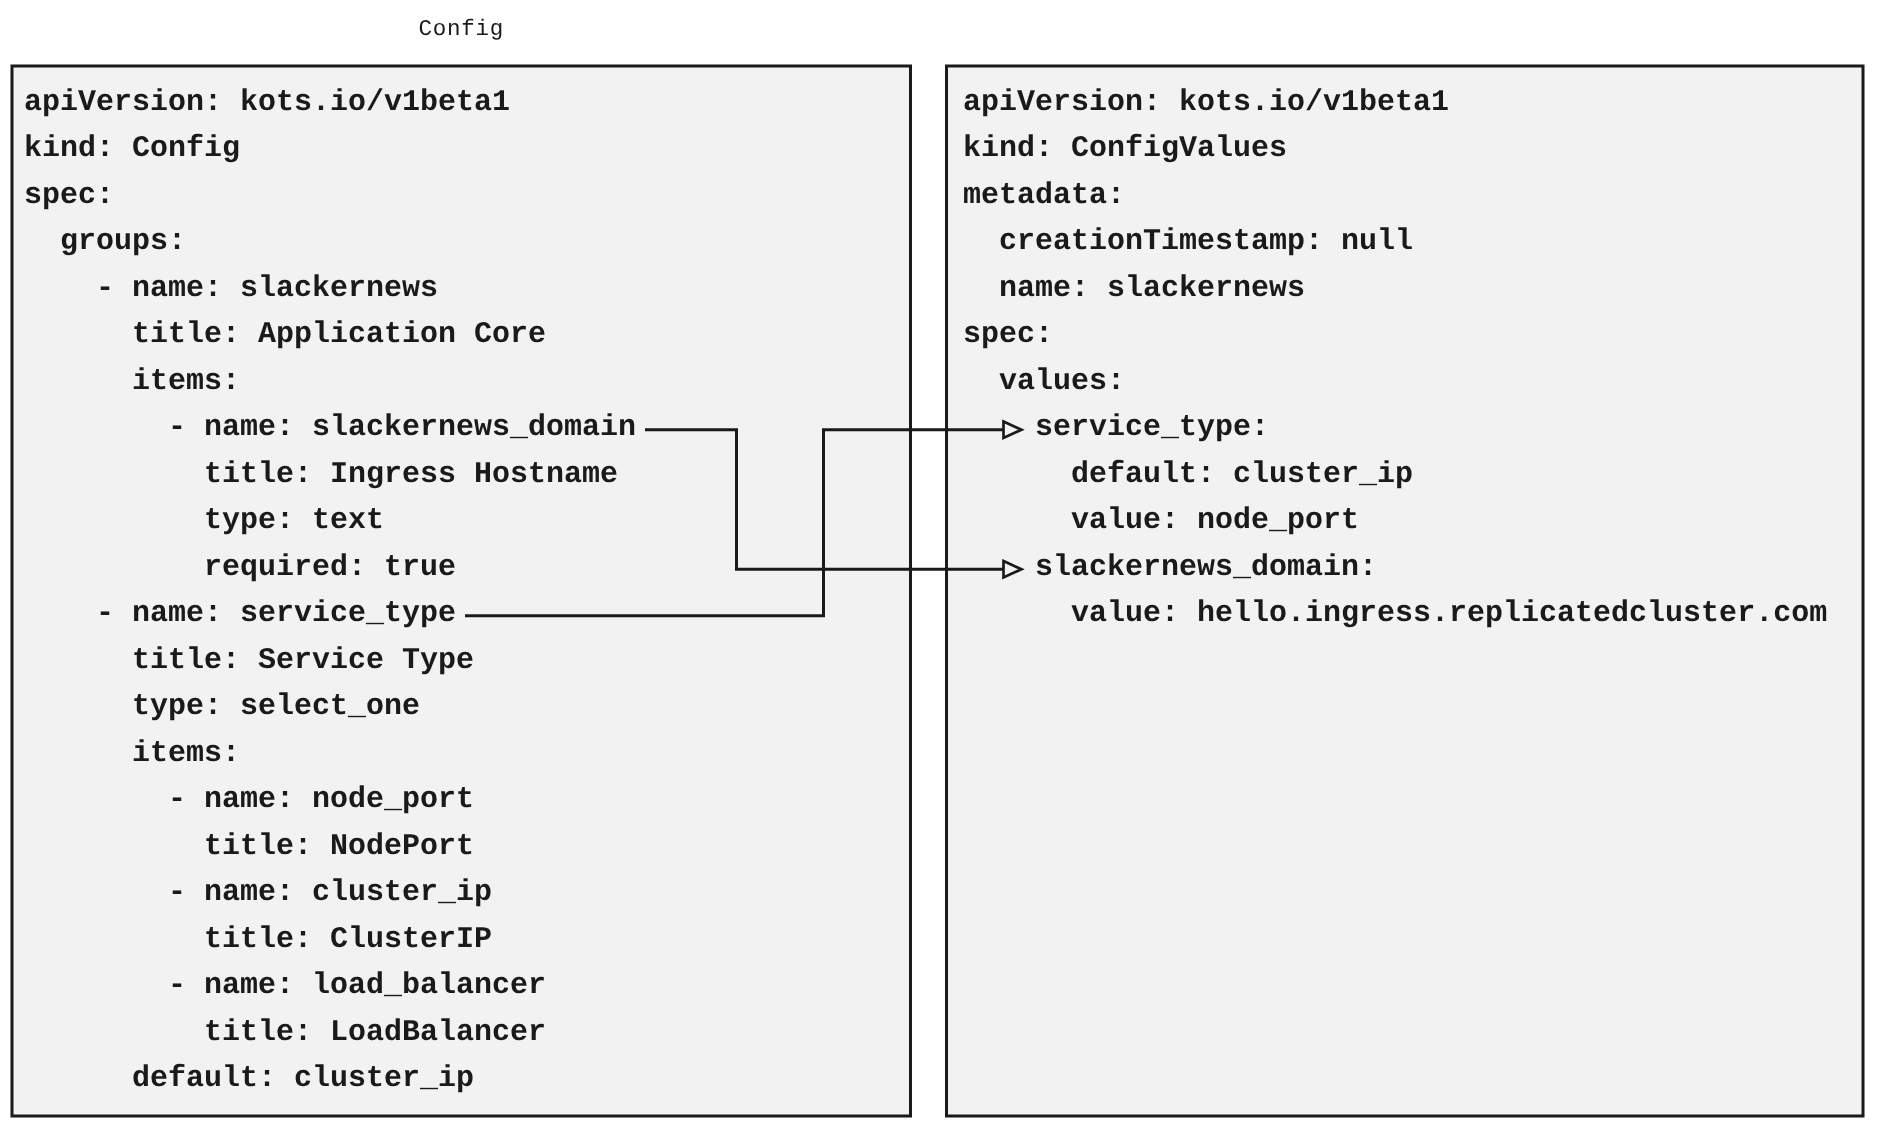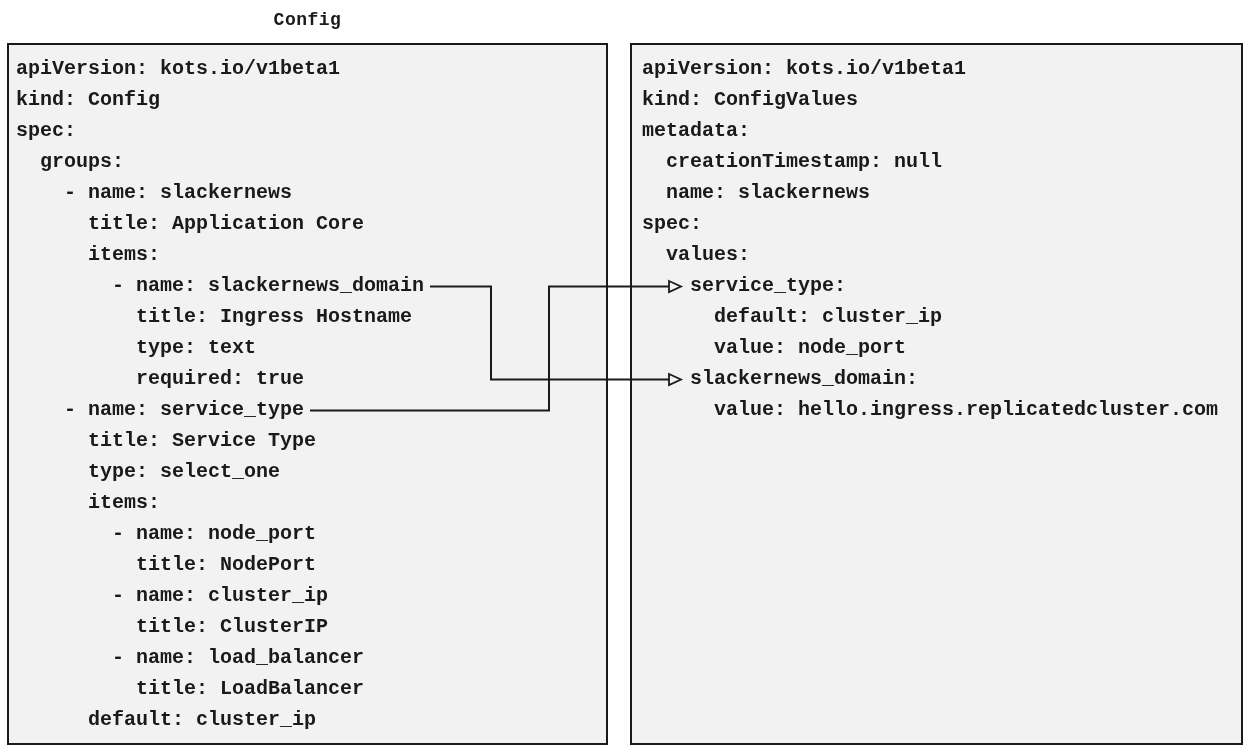--- a/index.html
+++ b/index.html
@@ -16,22 +16,22 @@
     height: 756px;
     font-family: "Liberation Mono", "DejaVu Sans Mono", monospace;
     color: #1a1a1a;
   }
   .panel-title {
     position: absolute;
     top: 7px;
     height: 26px;
     line-height: 26px;
     text-align: center;
-    font-size: 18px;
-    font-weight: 700;
+    font-size: 15px;
+    font-weight: 400;
     letter-spacing: 0.5px;
     color: #1a1a1a;
   }
   .panel-title.left  { left: 7px;   width: 601px; }
   .panel-title.right { left: 630px; width: 613px; }
   .panel {
     position: absolute;
     top: 43px;
     height: 702px;
     background: #f2f2f2;

